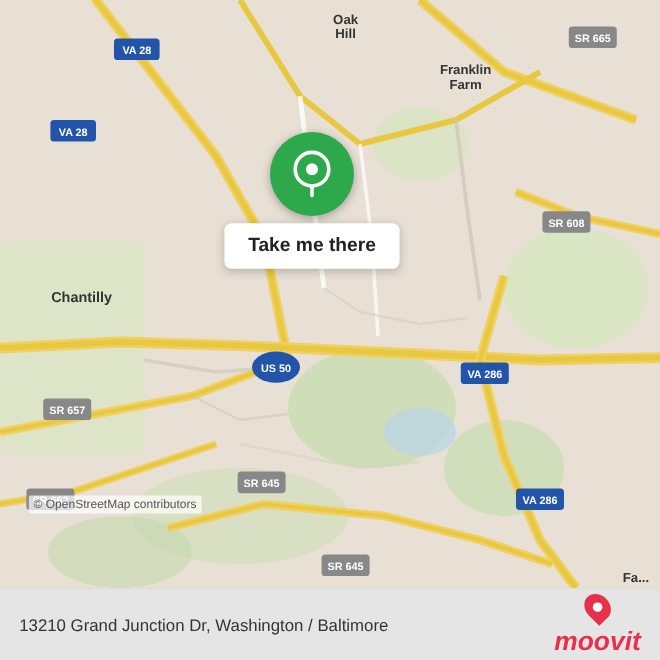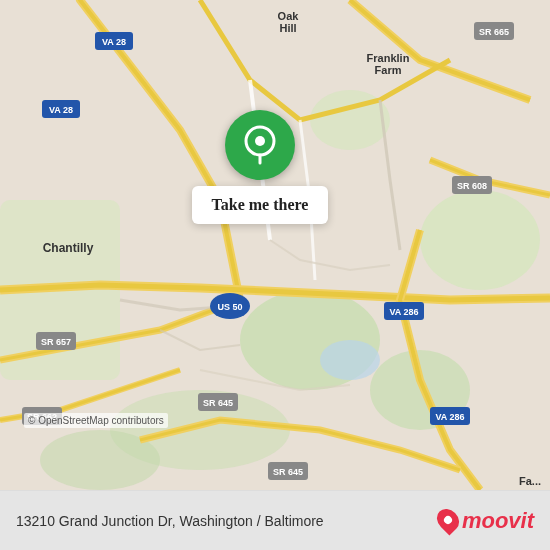--- a/index.html
+++ b/index.html
@@ -54,21 +54,20 @@
       background-color: white;
       border-radius: 6px;
       padding: 10px 20px;
       margin-top: 6px;
       font-size: 16px;
       font-weight: 600;
       color: #222;
       box-shadow: 0 2px 8px rgba(0,0,0,0.2);
       white-space: nowrap;
       cursor: pointer;
-      font-family: Liberation Serif, serif;
     }
 
     
     #bottom-bar {
       width: 550px;
       height: 60px;
       background: #e5e5e5;
       display: flex;
       align-items: center;
       justify-content: space-between;
@@ -77,22 +76,23 @@
     }
 
     #address-text {
       font-size: 14px;
       color: #333;
       font-weight: 500;
     }
 
     #moovit-logo {
       display: flex;
-      align-items: flex-start;
+      align-items: center;
       gap: 4px;
+      flex-direction: column;
     }
 
     #moovit-pin {
       width: 20px;
       height: 24px;
       background: #e8304a;
       border-radius: 50% 50% 50% 0;
       transform: rotate(-45deg);
       position: relative;
     }

